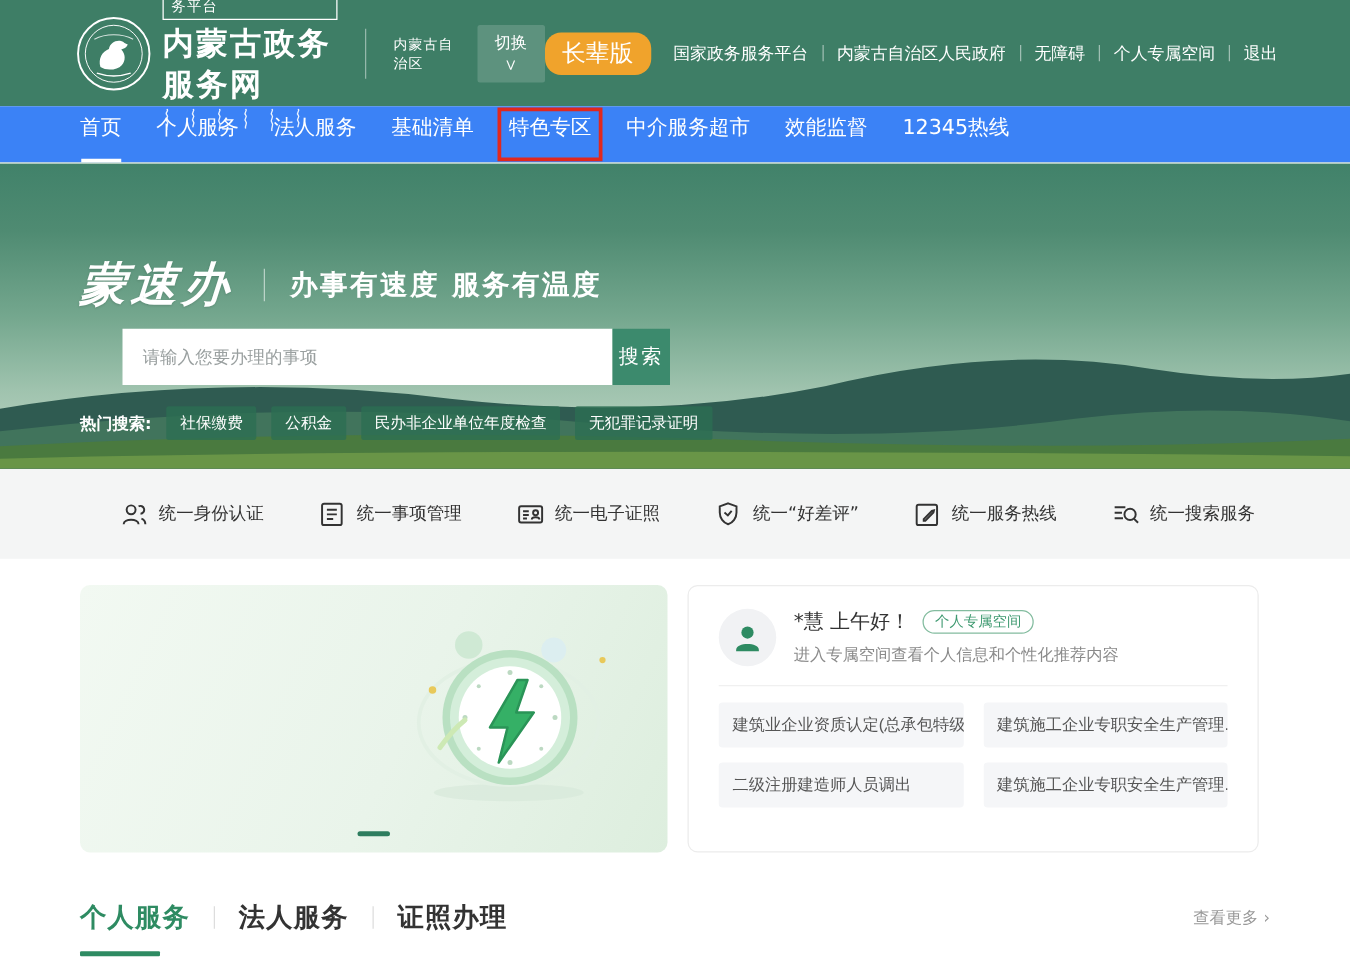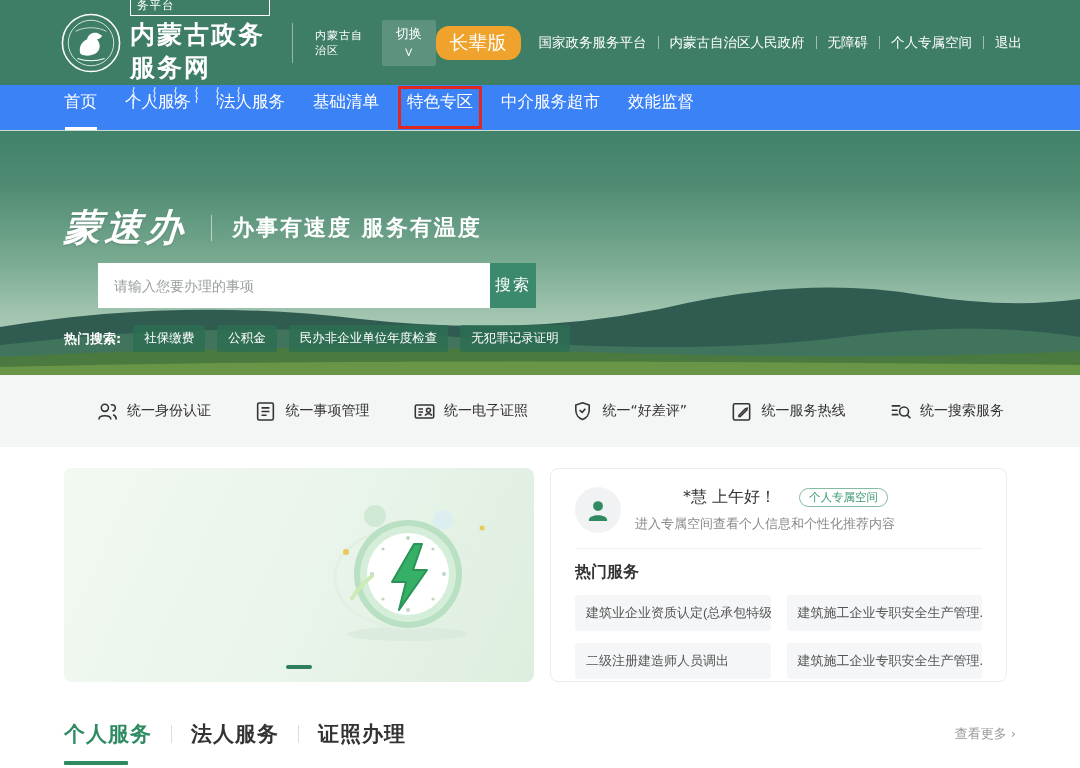--- a/index.html
+++ b/index.html
@@ -75,21 +75,21 @@
     background:transparent; font-size:14px; padding:6px 19px; border-radius:17px; cursor:pointer; }
   .clock-illu { position:absolute; right:42px; top:20px; }
   .carousel-dash { position:absolute; left:50%; transform:translateX(-50%); bottom:13px;
     width:26px; height:4px; background:#2e7d5f; border-radius:2px; cursor:pointer; }
 
   .profile-card { width:457px; height:214px; background:#fff; border:1px solid #ececec;
     border-radius:8px; padding:18px 24px 0 24px; }
   .profile-head { display:flex; align-items:center; gap:14px; }
   .avatar { width:46px; height:46px; border-radius:50%; background:#f1f2f4; display:flex;
     align-items:center; justify-content:center; flex:0 0 auto; }
-  .greet-row { display:flex; align-items:center; gap:23px;margin-left:48px; }
+  .greet-row { display:flex; align-items:center; gap:10px; }
   .greet-name { font-size:16px; color:#333; }
   .space-badge { font-size:11.5px; color:#3f9a71; border:1px solid #83bc9f; border-radius:10px;
     padding:1px 9px; cursor:pointer; white-space:nowrap; }
   .greet-desc { font-size:13px; color:#8a8a8a; margin-top:7px; }
   .profile-hr { border:none; border-top:1px solid #f0f0f0; margin:15px 0 13px 0; }
   .hot-services-title { font-size:16px; font-weight:bold; color:#333; }
   .hot-grid { display:grid; grid-template-columns:1fr 1fr; gap:12px 16px; margin-top:12px; }
   .hot-btn { background:#f5f6f8; color:#555; font-size:13px; border:none; text-align:left;
     padding:9px 11px; border-radius:3px; cursor:pointer; white-space:nowrap; overflow:hidden; }
 
@@ -160,20 +160,21 @@
 </div>
 
 <div class="nav">
   <span class="nav-item active">首页</span>
   <span class="nav-item">个人服务</span>
   <span class="nav-item">法人服务</span>
   <span class="nav-item">基础清单</span>
   <span class="nav-item">特色专区<span class="red-box"></span></span>
   <span class="nav-item">中介服务超市</span>
   <span class="nav-item">效能监督</span>
+  <span class="nav-item">12345热线</span>
 </div>
 
 <div class="hero">
   <svg class="landscape" viewBox="0 0 1080 118" preserveAspectRatio="none">
     <path d="M0 70 Q180 40 360 62 Q520 80 660 52 Q800 18 920 38 Q1010 52 1080 42 V118 H0 Z" fill="#2f5b51"></path>
     <path d="M0 88 Q240 60 480 82 Q700 100 860 78 Q980 64 1080 80 V118 H0 Z" fill="#41745c"></path>
     <path d="M0 100 Q300 84 620 96 Q880 104 1080 94 V118 H0 Z" fill="#4a7a3f"></path>
     <path d="M0 110 Q400 100 1080 108 V118 H0 Z" fill="#699547"></path>
   </svg>
 
@@ -284,21 +285,20 @@
       </div>
       <div>
         <div class="greet-row">
           <span class="greet-name">*慧 上午好！</span>
           <span class="space-badge">个人专属空间</span>
         </div>
         <div class="greet-desc">进入专属空间查看个人信息和个性化推荐内容</div>
       </div>
     </div>
     <hr class="profile-hr">
-    <div class="hot-services-title">热门服务</div>
     <div class="hot-grid">
       <button class="hot-btn">建筑业企业资质认定(总承包特级...</button>
       <button class="hot-btn">建筑施工企业专职安全生产管理...</button>
       <button class="hot-btn">二级注册建造师人员调出</button>
       <button class="hot-btn">建筑施工企业专职安全生产管理...</button>
     </div>
   </div>
 </div>
 
 <div class="tabs-row">

